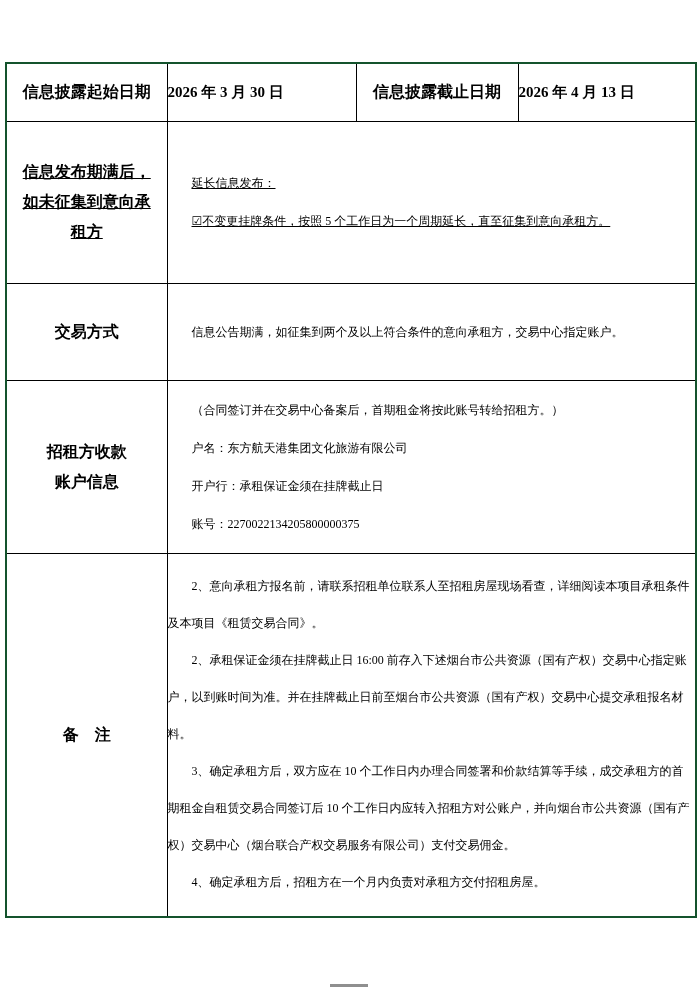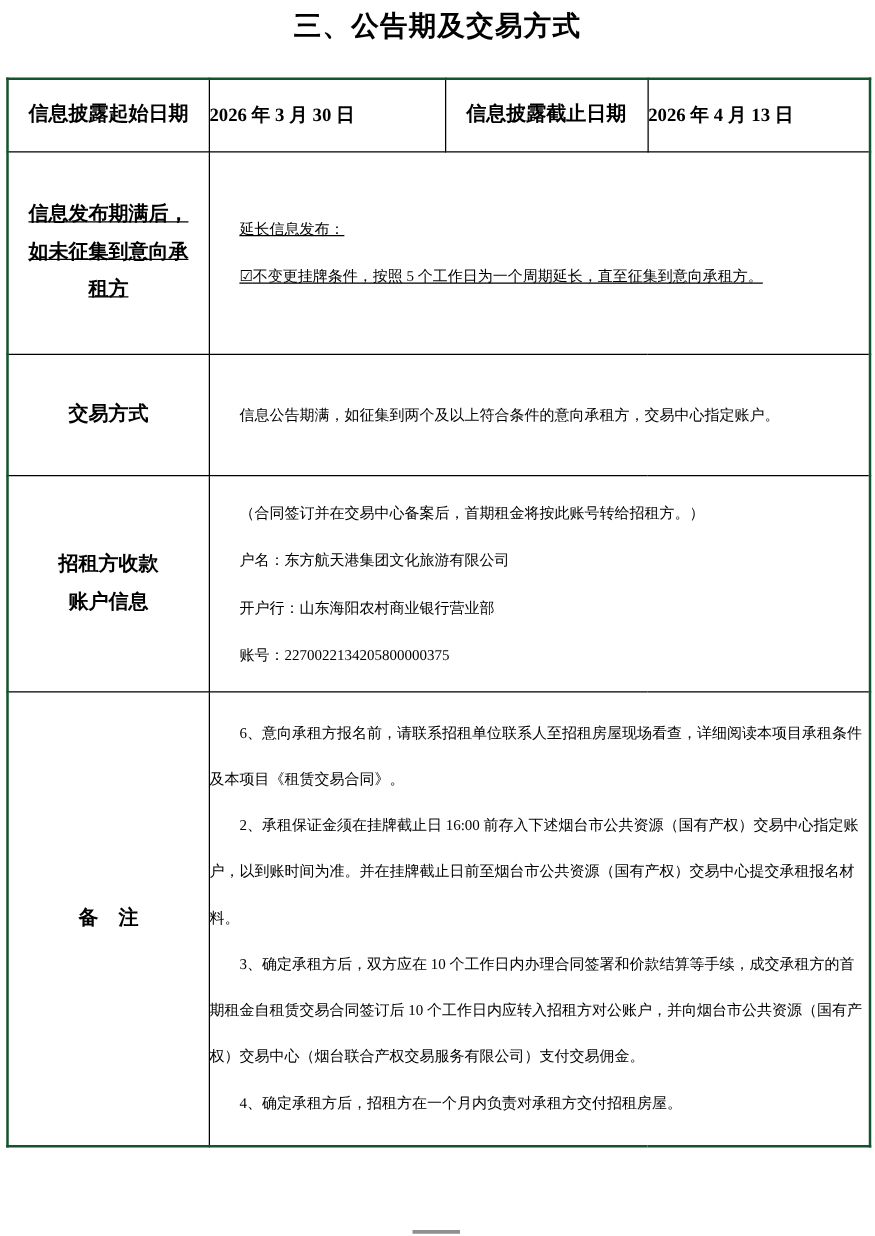--- a/index.html
+++ b/index.html
@@ -83,21 +83,20 @@
     width: 38px;
     height: 3px;
     background: #8f8f8f;
   }
 </style>
 </head>
 <body>
 
 <div class="page">
 
-  <div class="doc-title">三、公告期及交易方式</div>
 
   <table class="announce-table">
     <colgroup>
       <col style="width:161px">
       <col style="width:189px">
       <col style="width:162px">
       <col style="width:178px">
     </colgroup>
 
     <tbody>
@@ -125,29 +124,29 @@
         <p>信息公告期满，如征集到两个及以上符合条件的意向承租方，交易中心指定账户。</p>
       </td>
     </tr>
 
     <tr style="height:173px;">
       <td class="label-cell prewrap">招租方收款
 账户信息</td>
       <td class="content-cell" colspan="3">
         <p>（合同签订并在交易中心备案后，首期租金将按此账号转给招租方。）</p>
         <p>户名：东方航天港集团文化旅游有限公司</p>
-        <p>开户行：山东海阳农村商业银行营业部</p>
+        <p>开户行：承租保证金须在挂牌截止日</p>
         <p>账号：2270022134205800000375</p>
       </td>
     </tr>
 
     <tr style="height:364px;">
       <td class="label-cell">备　注</td>
       <td class="content-cell remarks-cell" colspan="3">
-        <p>6、意向承租方报名前，请联系招租单位联系人至招租房屋现场看查，详细阅读本项目承租条件及本项目《租赁交易合同》。</p>
+        <p>2、意向承租方报名前，请联系招租单位联系人至招租房屋现场看查，详细阅读本项目承租条件及本项目《租赁交易合同》。</p>
         <p>2、承租保证金须在挂牌截止日 16:00 前存入下述烟台市公共资源（国有产权）交易中心指定账户，以到账时间为准。并在挂牌截止日前至烟台市公共资源（国有产权）交易中心提交承租报名材料。</p>
         <p>3、确定承租方后，双方应在 10 个工作日内办理合同签署和价款结算等手续，成交承租方的首期租金自租赁交易合同签订后 10 个工作日内应转入招租方对公账户，并向烟台市公共资源（国有产权）交易中心（烟台联合产权交易服务有限公司）支付交易佣金。</p>
         <p>4、确定承租方后，招租方在一个月内负责对承租方交付招租房屋。</p>
       </td>
     </tr>
   </tbody>
     </table>
 
   <div class="bottom-stub"></div>
 

